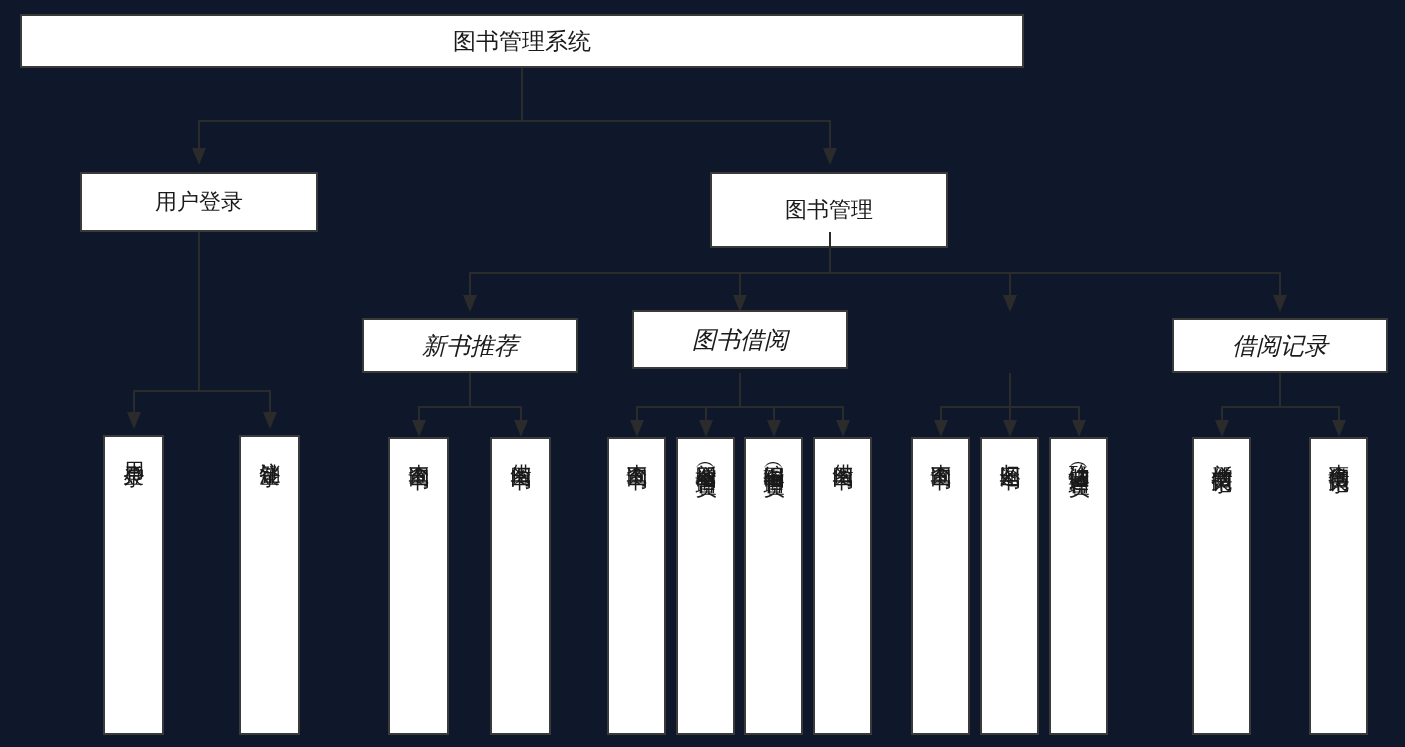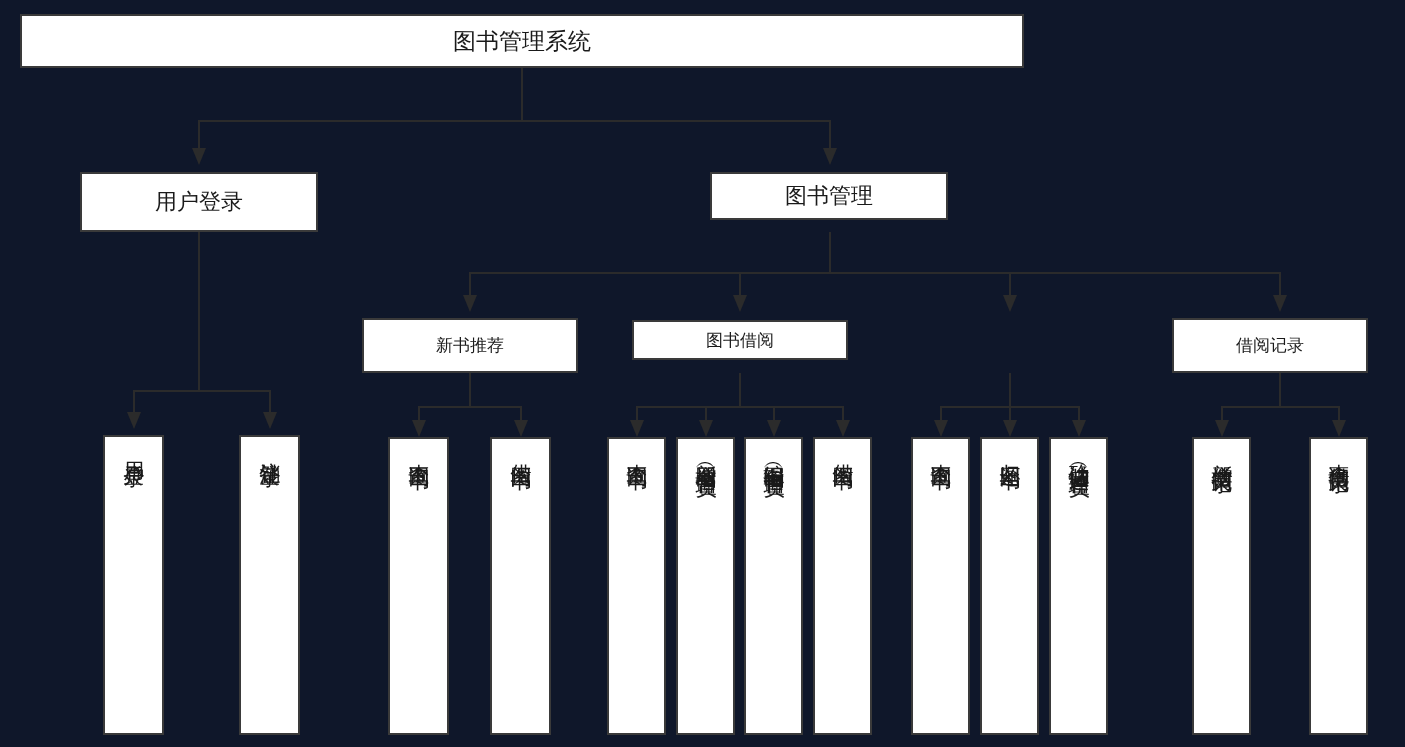--- a/index.html
+++ b/index.html
@@ -30,21 +30,22 @@
     color: #1a1a1a;
     text-align: center;
   }
   .node.root {
     font-size: 23px;
   }
   .node.lvl2 {
     font-size: 22px;
   }
   .node.lvl3 {
-    font-size: 17px;
+    font-size: 24px;
+    font-style: italic;
   }
   
   .node.leaf {
     font-size: 21px;
     align-items: flex-start;
     justify-content: center;
     padding-top: 8px;
   }
   .node.leaf .vtext {
     writing-mode: vertical-rl;
@@ -98,21 +99,21 @@
   <div class="hline" style="left:199px; top:120px; width:632px;"></div>
 
   <div class="vline" style="left:198px; top:120px; height:30px;"></div>
   <div class="arrow" style="left:192px; top:148px;"></div>
   <div class="vline" style="left:829px; top:120px; height:30px;"></div>
   <div class="arrow" style="left:823px; top:148px;"></div>
 
   <div class="node lvl2" style="left:80px; top:172px; width:238px; height:60px;">
     <span class="htext">用户登录</span>
   </div>
-  <div class="node lvl2" style="left:710px; top:172px; width:238px; height:48px;">
+  <div class="node lvl2" style="left:710px; top:172px; width:238px; height:76px;">
     <span class="htext">图书管理</span>
   </div>
 
   <div class="vline" style="left:198px; top:232px; height:158px;"></div>
   <div class="hline" style="left:134px; top:390px; width:136px;"></div>
   <div class="vline" style="left:133px; top:390px; height:24px;"></div>
   <div class="arrow" style="left:127px; top:412px;"></div>
   <div class="vline" style="left:269px; top:390px; height:24px;"></div>
   <div class="arrow" style="left:263px; top:412px;"></div>
 
@@ -123,24 +124,24 @@
   <div class="vline" style="left:739px; top:272px; height:25px;"></div>
   <div class="arrow" style="left:733px; top:295px;"></div>
   <div class="vline" style="left:1009px; top:272px; height:25px;"></div>
   <div class="arrow" style="left:1003px; top:295px;"></div>
   <div class="vline" style="left:1279px; top:272px; height:25px;"></div>
   <div class="arrow" style="left:1273px; top:295px;"></div>
 
   <div class="node lvl3" style="left:362px; top:318px; width:216px; height:55px;">
     <span class="htext">新书推荐</span>
   </div>
-  <div class="node lvl3" style="left:632px; top:320px; width:216px; height:40px;">
+  <div class="node lvl3" style="left:632px; top:310px; width:216px; height:59px;">
     <span class="htext">图书借阅</span>
   </div>
-  <div class="node lvl3" style="left:1172px; top:318px; width:196px; height:55px;">
+  <div class="node lvl3" style="left:1172px; top:318px; width:216px; height:55px;">
     <span class="htext">借阅记录</span>
   </div>
 
   <div class="vline" style="left:469px; top:373px; height:33px;"></div>
   <div class="hline" style="left:419px; top:406px; width:102px;"></div>
   <div class="vline" style="left:418px; top:406px; height:16px;"></div>
   <div class="arrow" style="left:412px; top:420px;"></div>
   <div class="vline" style="left:520px; top:406px; height:16px;"></div>
   <div class="arrow" style="left:514px; top:420px;"></div>
 

